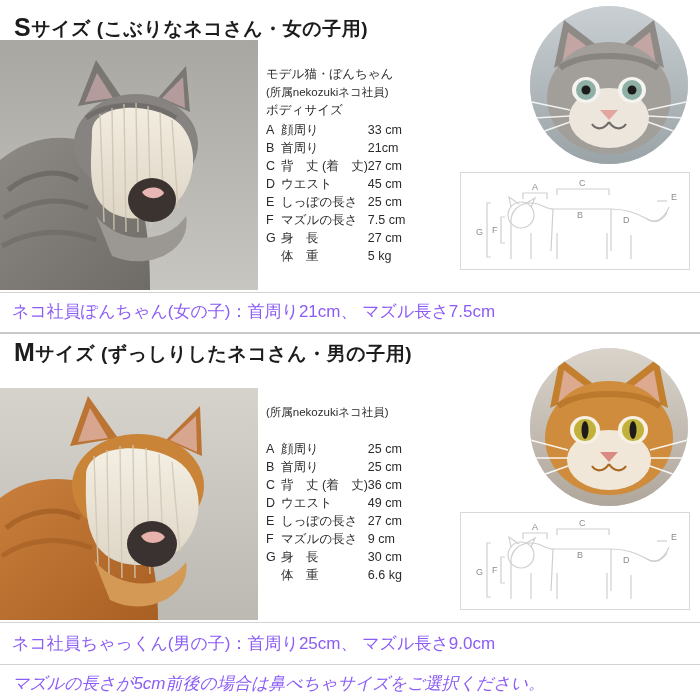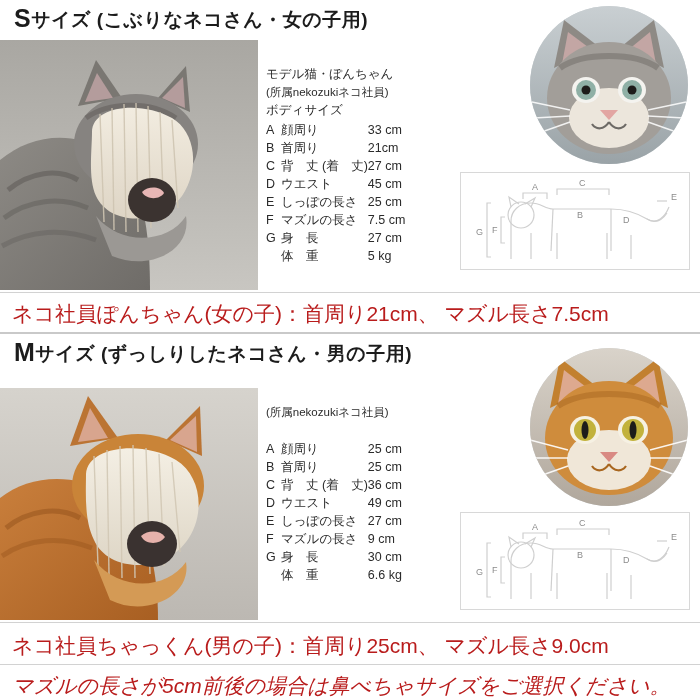--- a/index.html
+++ b/index.html
@@ -93,22 +93,22 @@
     vertical-align: top;
   }
   td.key { width: 15px; }
   td.name { padding-right: 8px; }
   td.val { text-align: left; }
 
   
   .caption {
     position: absolute;
     left: 12px;
-    font-size: 21px;
-    color: #b91c1c;
+    font-size: 17px;
+    color: #8b5cf6;
     white-space: nowrap;
   }
 
   
   .hr {
     position: absolute;
     left: 0;
     width: 700px;
     height: 1px;
     background: #d2d2d2;
@@ -118,21 +118,21 @@
   
   .diagram-svg { display:block; }
 </style>
 </head>
 <body>
 
 <div class="page">
 
   <div class="section">
 
-    <div class="section-title" style="top:4px;">
+    <div class="section-title" style="top:13px;">
       <span class="big">S</span><span>サイズ (こぶりなネコさん・女の子用)</span>
     </div>
 
     <div class="photo-pane" style="left:0px; top:40px; width:258px; height:250px;">
       <div class="photo-bg-gray"></div>
       <svg class="cat-photo" viewBox="0 0 258 250" preserveAspectRatio="none">
         <defs>
           <linearGradient id="sbg" x1="0" y1="0" x2="0" y2="1">
             <stop offset="0" stop-color="#a9a7a2"></stop>
             <stop offset="1" stop-color="#c8c6c1"></stop>

